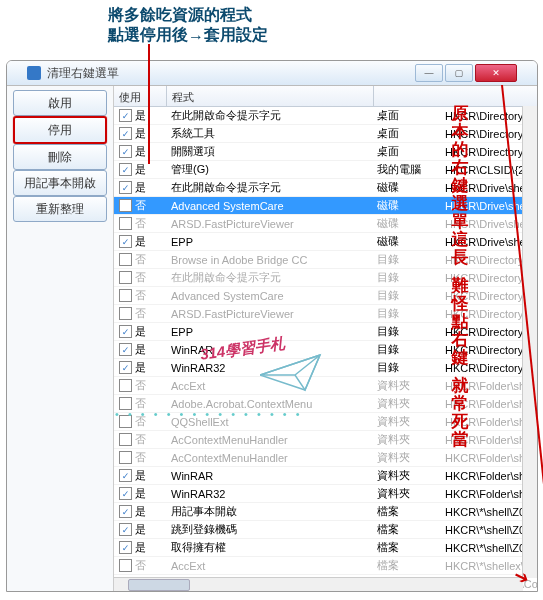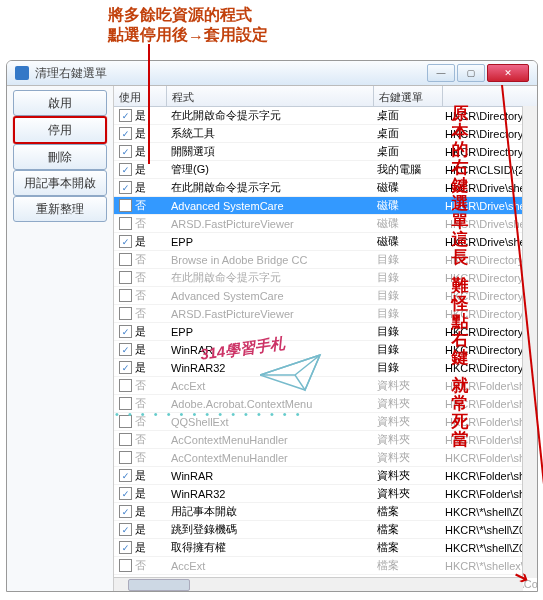--- a/index.html
+++ b/index.html
@@ -1,19 +1,19 @@
 <!DOCTYPE html>
 <html><head>
 <meta charset="utf-8">
 <style>
 body{margin:0;font-family:"Microsoft JhengHei",sans-serif;font-size:12px;background:#fff;width:543px;height:600px;overflow:hidden;position:relative}
-.top-text{position:absolute;top:5px;left:108px;color:#c2410c;font-size:16px;font-weight:bold;line-height:20px}
+.top-text{position:absolute;top:5px;left:108px;color:#0c4a6e;font-size:16px;font-weight:bold;line-height:20px}
 .red-line1{position:absolute;top:44px;left:148px;width:2px;height:120px;background:#c00;z-index:10}
 .window{position:absolute;top:60px;left:6px;width:530px;height:530px;border:1px solid #999;border-radius:6px 6px 0 0;overflow:hidden;background:#fff}
-.titlebar{height:24px;background:linear-gradient(#fafcfe,#dbe9f7);display:flex;align-items:center;padding:0 8px;border-bottom:1px solid #bbb}
+.titlebar{height:24px;background:linear-gradient(#fafcfe,#dbe9f7);display:flex;align-items:center;padding:0 20px;border-bottom:1px solid #bbb}
 .titlebar .icon{width:14px;height:14px;margin-right:6px;background:#3478c7;border-radius:2px}
 .titlebar .title{flex:1;color:#444}
 .wbtns{display:flex;gap:2px}
 .wbtn{width:26px;height:16px;background:linear-gradient(#f8fbfe,#d6e6f5);border:1px solid #9db9d6;border-radius:2px;display:flex;align-items:center;justify-content:center;font-size:9px;color:#555}
 .wbtn.close{background:linear-gradient(#e68,#c23);color:#fff;border-color:#a12;width:40px}
 .body{display:flex;height:calc(100% - 24px)}
 .sidebar{width:94px;background:#f7f9fb;border-right:1px solid #ccc;padding:4px 6px}
 .sbtn{height:24px;border:1px solid #8fa9c7;background:linear-gradient(#fdfeff,#e4eef8);border-radius:3px;display:flex;align-items:center;justify-content:center;color:#333;font-size:12px}
 .sbtn.sel{border:2px solid #c00;box-shadow:0 0 1px #c00}
 .grid{flex:1;overflow:hidden;position:relative}
@@ -61,21 +61,20 @@
       <div class="sbtn">啟用</div>
       <div class="sbtn sel">停用</div>
       <div class="sbtn">刪除</div>
       <div class="sbtn">用記事本開啟</div>
       <div class="sbtn">重新整理</div>
     </div>
     <div class="grid">
       <div class="ghead">
         <div class="c1">使用</div>
         <div class="c2">程式</div>
-        <div class="c3">右鍵選單</div>
       </div>
       <div class="rows" id="rows">
           <div class="row">
             <div class="cell c1">
               <span class="cb">✓</span>
               <span class="">是</span>
             </div>
             <div class="cell c2 ">在此開啟命令提示字元</div>
             <div class="cell c3 ">桌面</div>
             <div class="cell c4 ">HKCR\Directory\Backgr</div>

